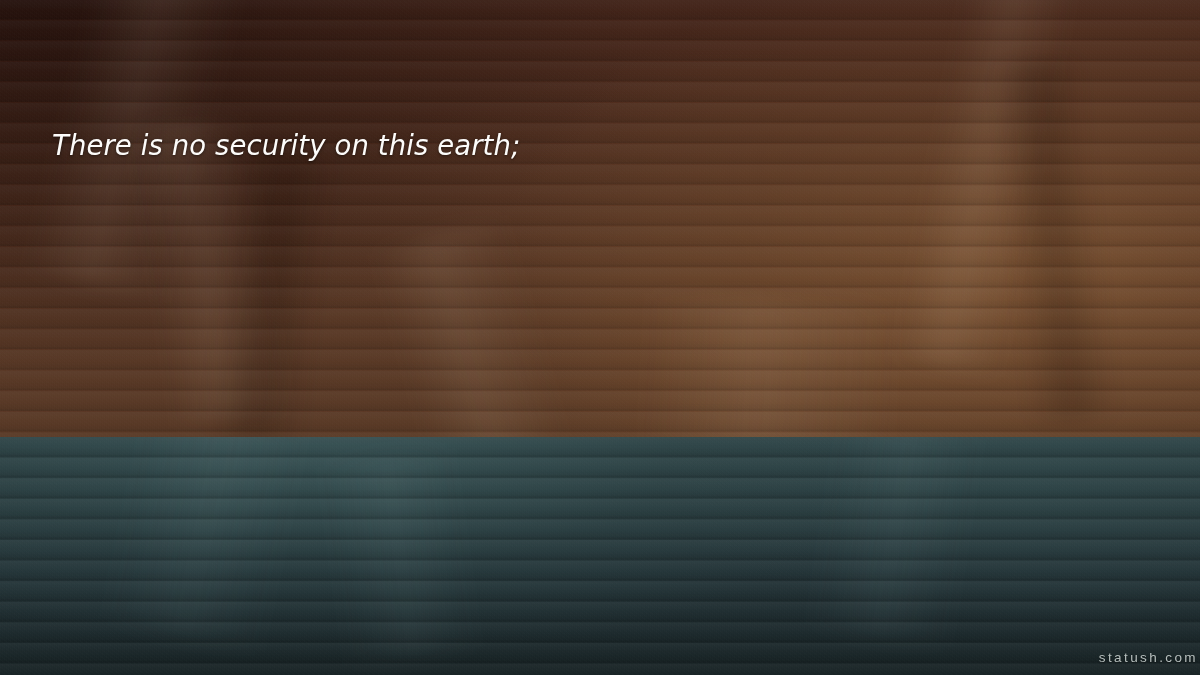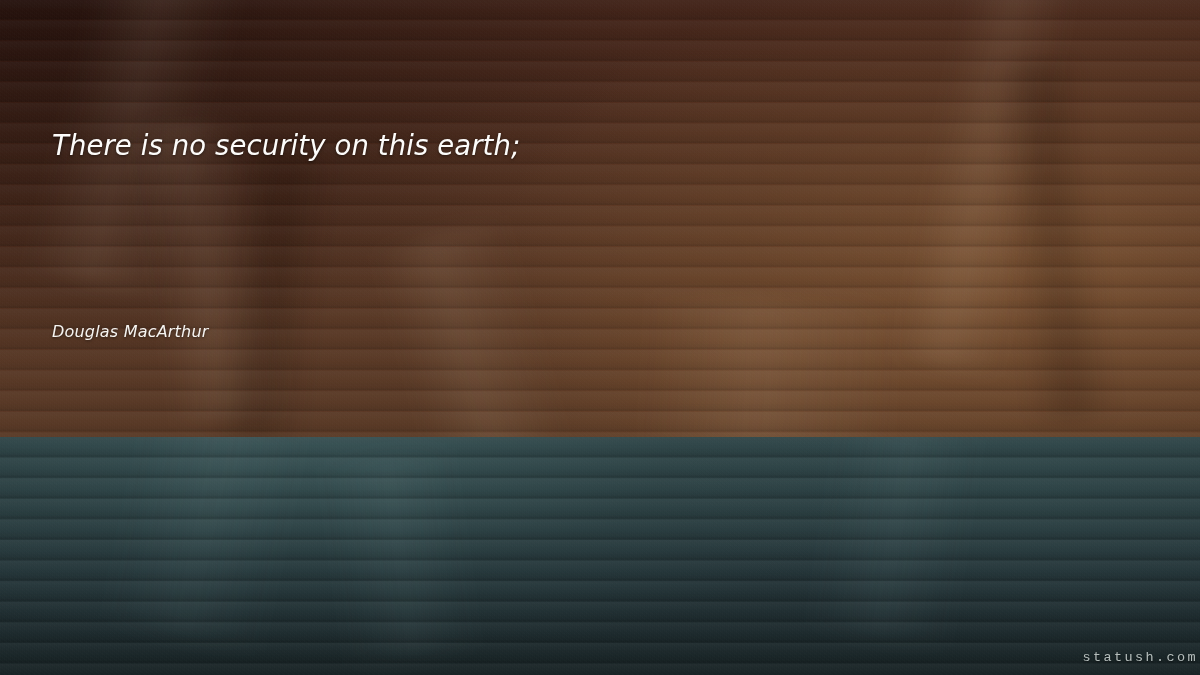--- a/index.html
+++ b/index.html
@@ -184,21 +184,21 @@
     color: #f6f4f1;
     letter-spacing: 0.2px;
     white-space: pre;
     text-shadow: 0 1px 3px rgba(0, 0, 0, 0.50);
   }
 
   .watermark {
     position: absolute;
     right: 30px;
     bottom: 8px;
-    font-family: Liberation Mono, monospace;
+    font-family: Liberation Sans, sans-serif;
     font-size: 13.5px;
     line-height: 18px;
     letter-spacing: 2.4px;
     color: #c3cbc9;
     opacity: 0.92;
     white-space: pre;
     text-shadow: 0 1px 2px rgba(0, 0, 0, 0.45);
   }
 </style>
 </head>
@@ -229,19 +229,18 @@
     <div class="stripes stripes-bottom"></div>
     <div class="grain"></div>
   </div>
 
   <div class="content">
 
     <div class="quote-block">
       <div class="quote-line">There is no security on this earth;</div>
     </div>
 
-    <div class="author">Douglas MacArthur</div>
 
     <div class="watermark">statush.com</div>
 
   </div>
 
 </div>
 
 </body></html>

